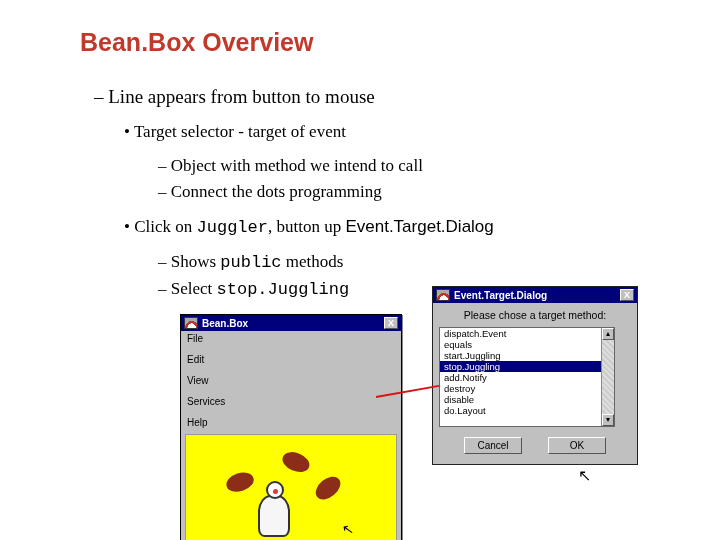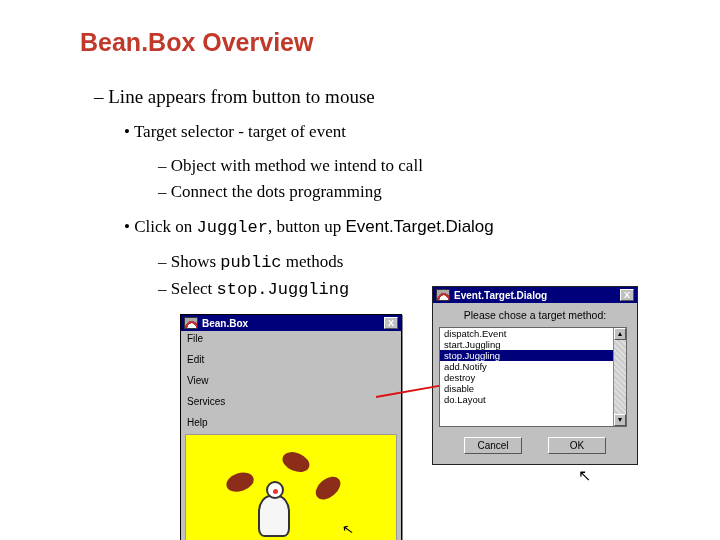--- a/index.html
+++ b/index.html
@@ -155,21 +155,21 @@
     font-size: 10px;
     z-index: 3;
   }
   .dlg-msg {
     text-align: center;
     font-size: 10.5px;
     padding: 6px 0 4px 0;
   }
   .listwrap {
     position: relative;
-    margin: 2px 10px 2px 6px;
+    margin: 2px 22px 2px 6px;
     height: 100px;
     background: #fff;
     border: 1px solid #666;
     overflow: hidden;
   }
   .listitem {
     padding: 0 4px;
     line-height: 11px;
     font-size: 9.5px;
     white-space: nowrap;
@@ -276,20 +276,21 @@
 
   <div class="dialog">
     <div class="titlebar">
       <span class="cup"></span>
       <span>Event.Target.Dialog</span>
       <span class="xbtn">X</span>
     </div>
     <div class="dlg-msg">Please chose a target method:</div>
     <div class="listwrap">
       <div class="listitem">dispatch.Event</div>
+      <div class="listitem">equals</div>
       <div class="listitem">start.Juggling</div>
       <div class="listitem sel">stop.Juggling</div>
       <div class="listitem">add.Notify</div>
       <div class="listitem">destroy</div>
       <div class="listitem">disable</div>
       <div class="listitem">do.Layout</div>
 
       <div class="scroll">
         <div class="sbtn">▴</div>
         <div class="strack"></div>

